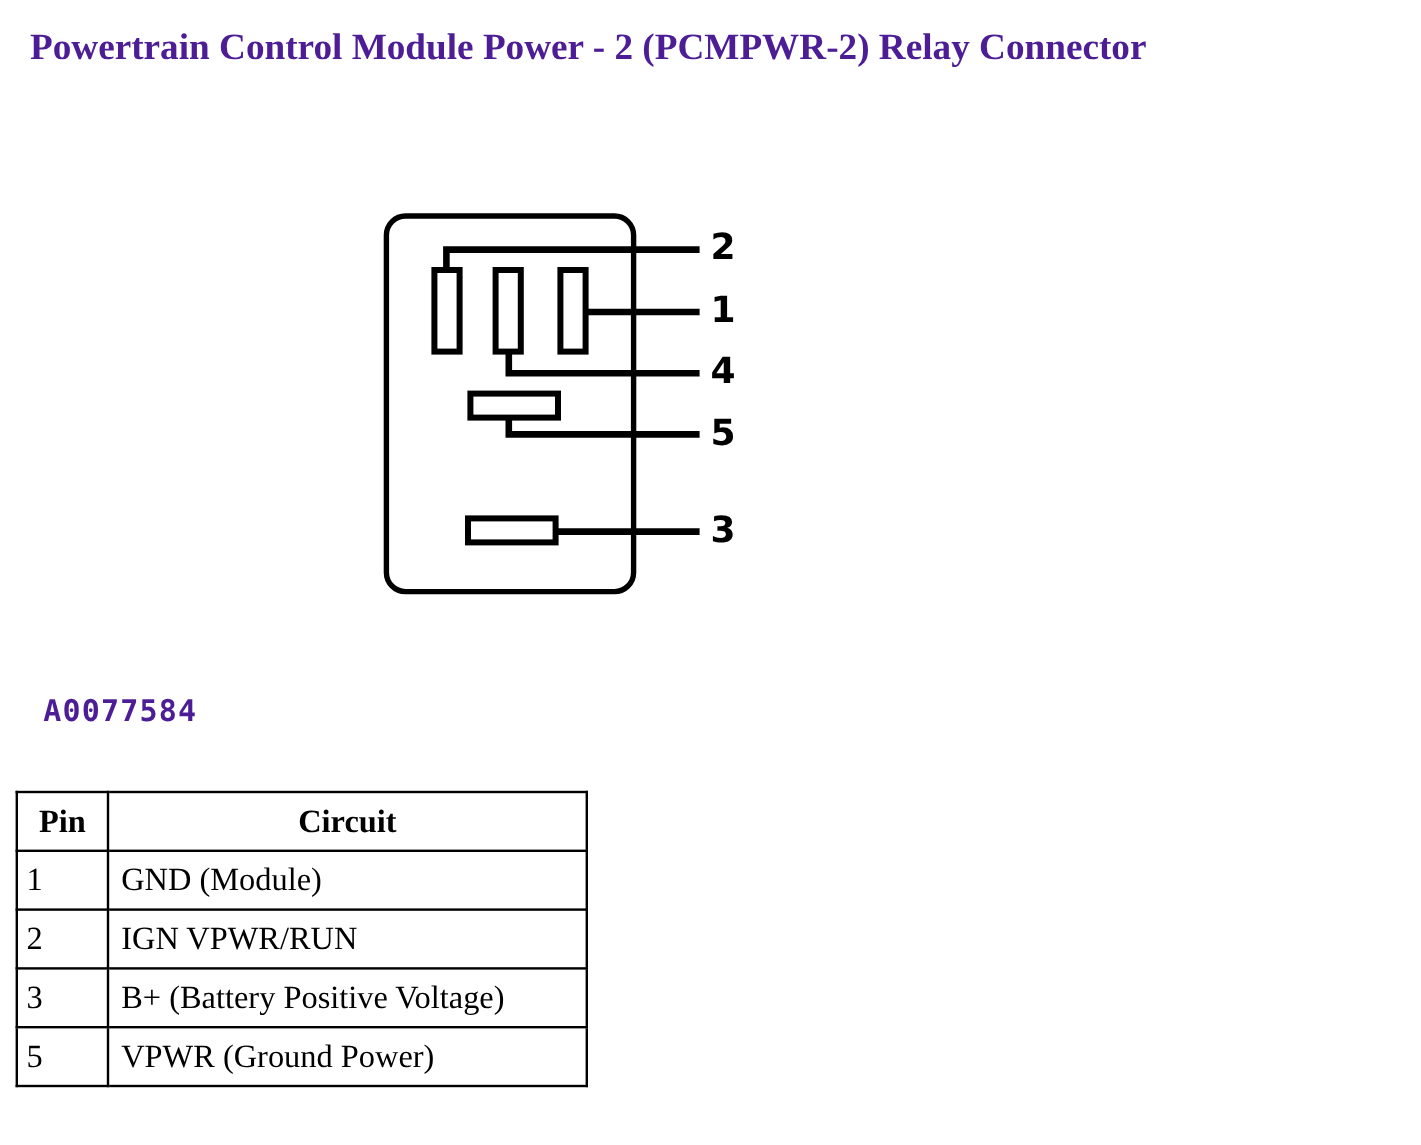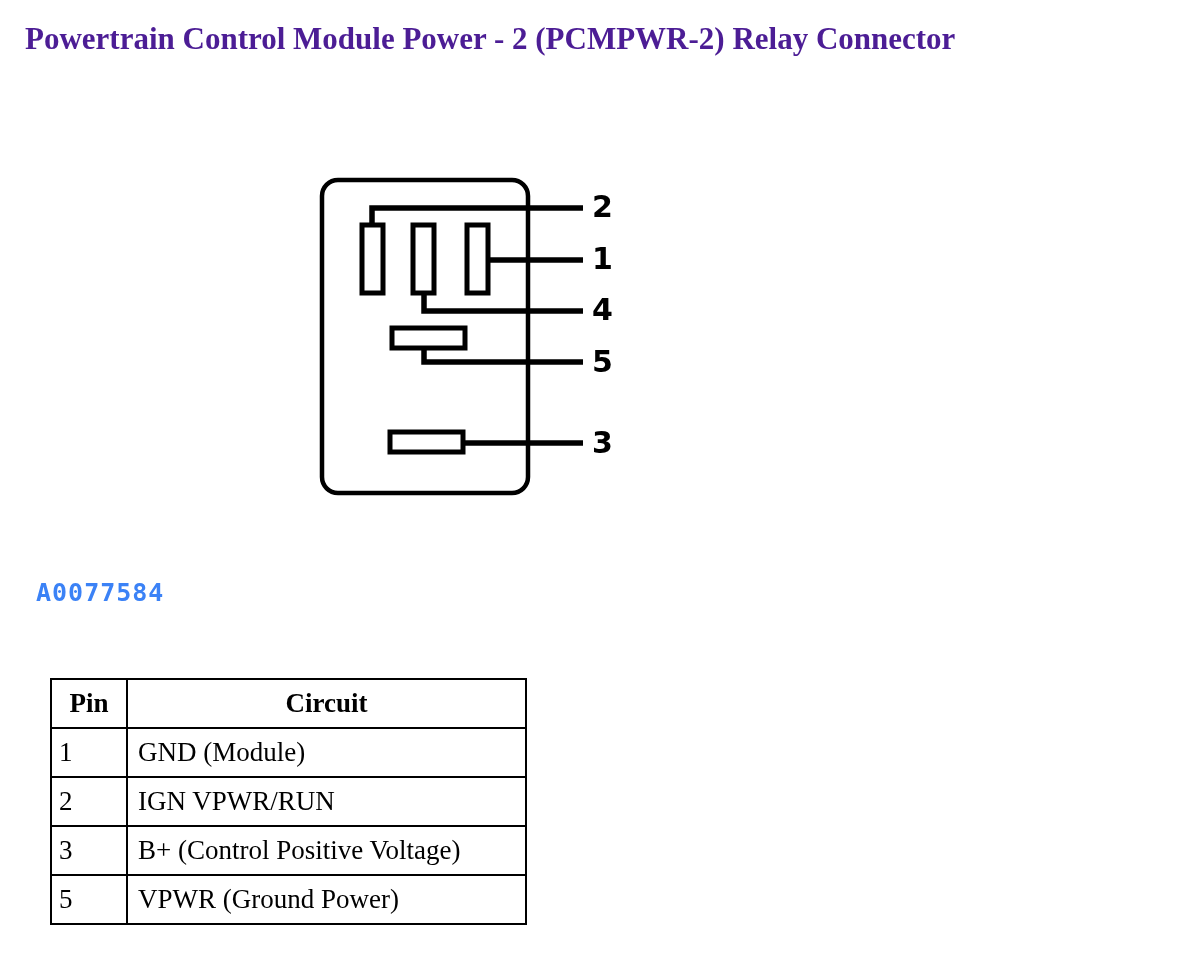--- a/index.html
+++ b/index.html
@@ -46,30 +46,29 @@
   
   .figure-code {
     position: absolute;
     left: 36px;
     top: 578px;
     font-family: "DejaVu Sans Mono", monospace;
     font-weight: bold;
     font-size: 25px;
     letter-spacing: 1px;
     white-space: nowrap;
-    color: #3b82f6;
+    color: #4c1d95;
   }
 
   
   .pin-table-wrap {
     position: absolute;
     left: 13px;
-    top: 678px;
+    top: 659px;
     width: 388px;
-    margin-left: 37px;
   }
   table.pin-table {
     border-collapse: collapse;
     width: 477px;
     table-layout: fixed;
     background: #ffffff;
   }
   table.pin-table td,
   table.pin-table th {
     border: 2px solid #000000;
@@ -157,21 +156,21 @@
       <tr>
         <td class="cell-pin">1</td>
         <td class="cell-circuit">GND (Module)</td>
       </tr>
       <tr>
         <td class="cell-pin">2</td>
         <td class="cell-circuit">IGN VPWR/RUN</td>
       </tr>
       <tr>
         <td class="cell-pin">3</td>
-        <td class="cell-circuit">B+ (Control Positive Voltage)</td>
+        <td class="cell-circuit">B+ (Battery Positive Voltage)</td>
       </tr>
       <tr>
         <td class="cell-pin">5</td>
         <td class="cell-circuit">VPWR (Ground Power)</td>
       </tr>
     </tbody>
   </table>
 </div>
 
 </body></html>

